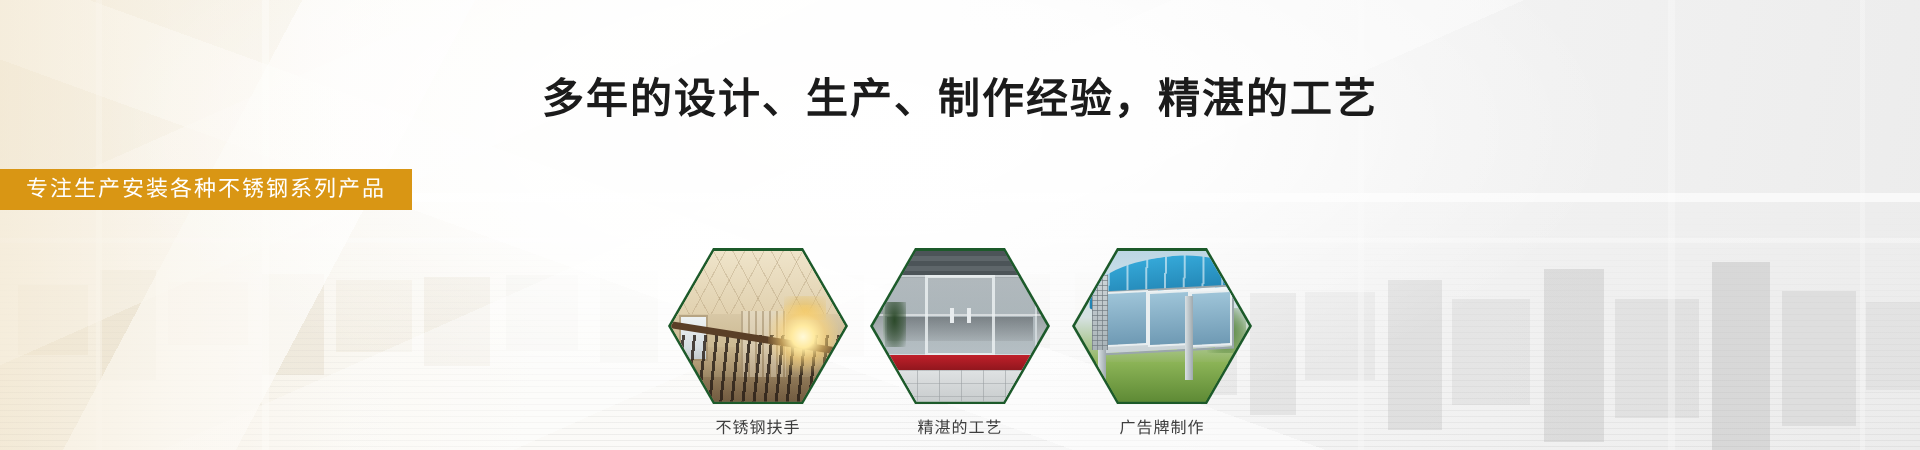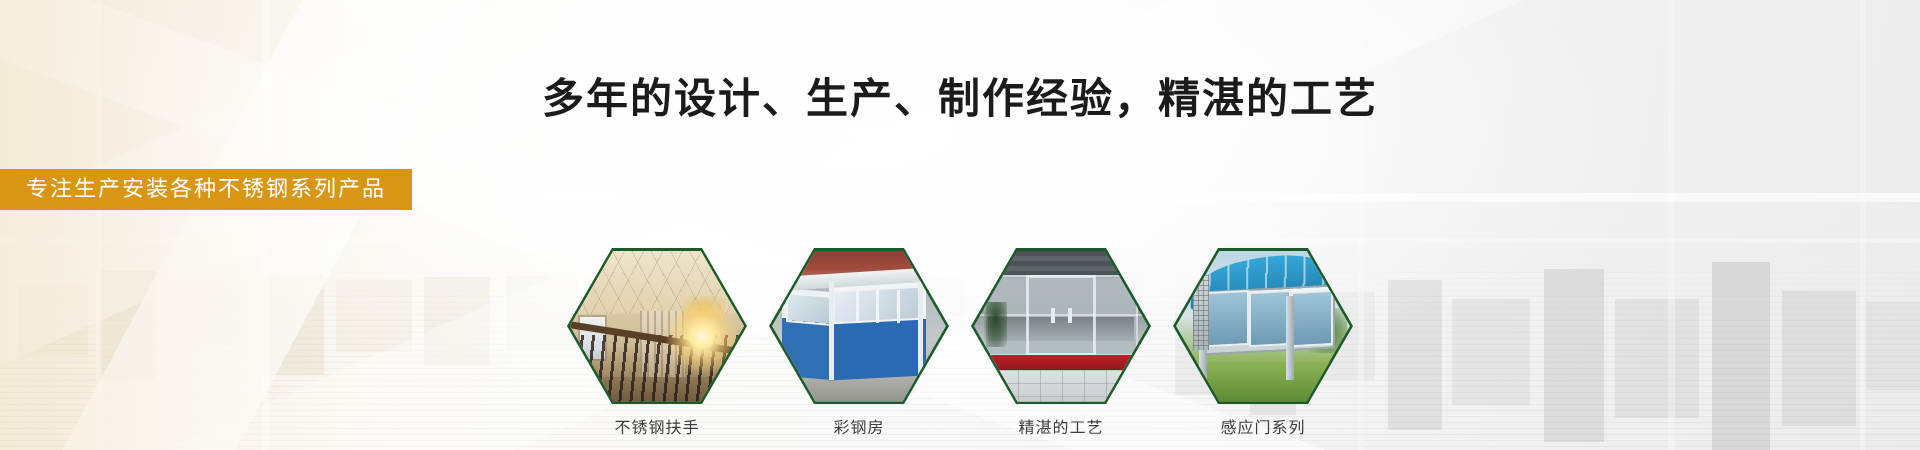--- a/index.html
+++ b/index.html
@@ -301,39 +301,20 @@
               <i class="floor"></i>
               <i class="rail"></i>
             <i class="railtop"></i>
               <i class="chand2"></i>
               <i class="chand"></i>
           </div>
         </div>
         <div class="card-label">不锈钢扶手</div>
       </div>
 
-      <div class="card">
-        <div class="hex-outer">
-          <div class="hex-inner ph2">
-            <i class="sky"></i>
-              <i class="ground"></i>
-              <i class="bodyA"></i>
-              <i class="bodyB"></i>
-            <i class="roof"></i>
-              <i class="glassA"></i>
-              <i class="glassB"></i>
-            <i class="mull m1"></i>
-              <i class="mull m2"></i>
-              <i class="mull m3"></i>
-            <i class="post p1"></i>
-              <i class="post p2"></i>
-          </div>
-        </div>
-        <div class="card-label">彩钢房</div>
-      </div>
 
       <div class="card">
         <div class="hex-outer">
           <div class="hex-inner ph3">
             <i class="ceil"></i>
               <i class="glass"></i>
               <i class="scene"></i>
               <i class="hz"></i>
             <i class="door"></i>
               <i class="handle h1"></i>
@@ -354,18 +335,18 @@
               <i class="canopy"></i>
             <i class="frame"></i>
               <i class="panel pa"></i>
               <i class="panel pb"></i>
               <i class="panel pc"></i>
             <i class="post4 q1"></i>
               <i class="post4 q2"></i>
               <i class="mesh"></i>
           </div>
         </div>
-        <div class="card-label">感应门系列</div>
+        <div class="card-label">广告牌制作</div>
       </div>
 
     </div>
   </div>
 </div>
 
 </body></html>

